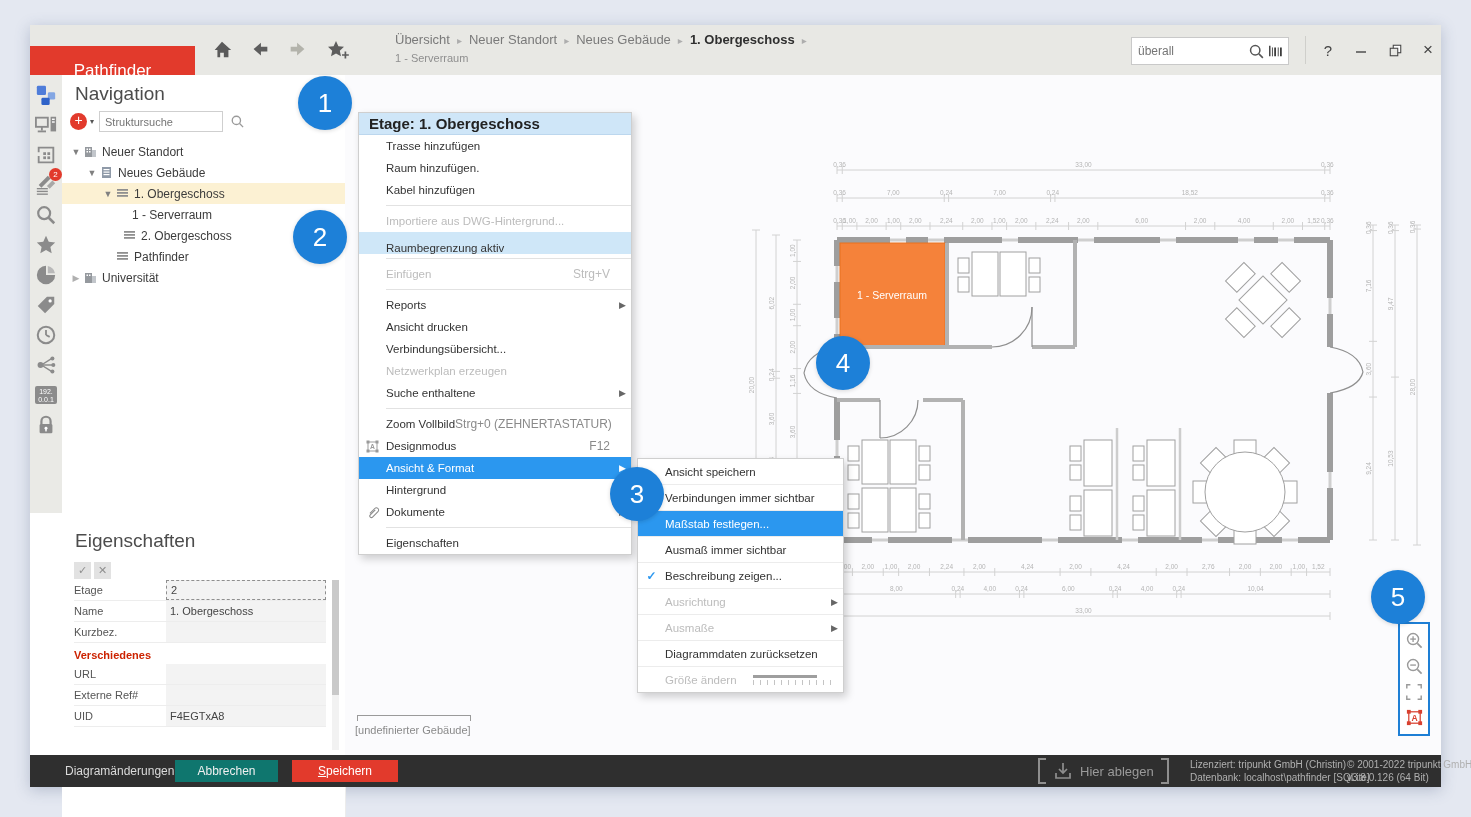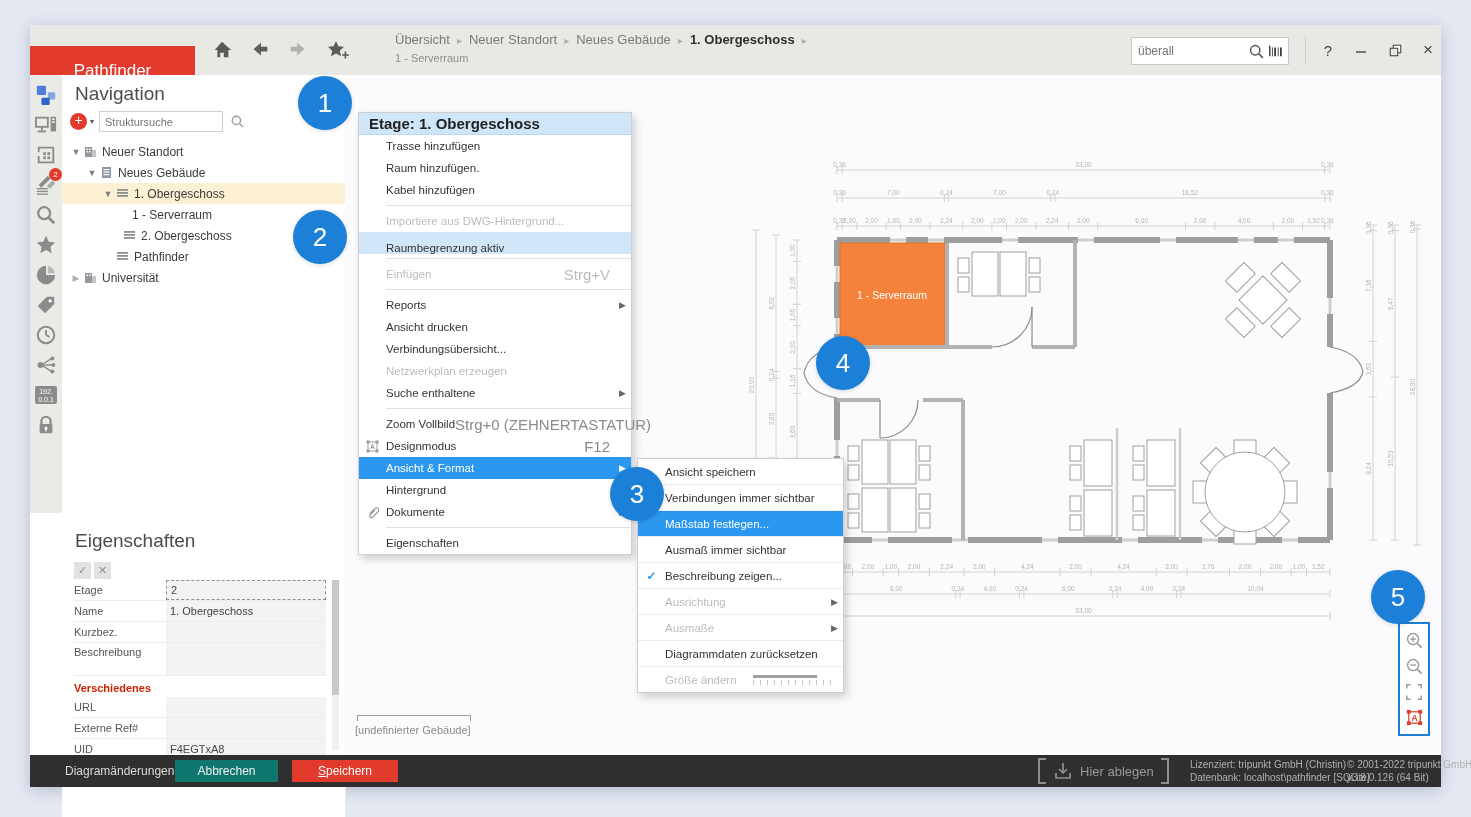--- a/index.html
+++ b/index.html
@@ -64,21 +64,21 @@
   .dimline{stroke:#d2d2d2;stroke-width:1;}
   .dimtext{fill:#b5b5b5;font-size:6.5px;font-family:"Liberation Sans",sans-serif;}
   .roomlabel{fill:#fff;font-size:10.5px;font-family:"Liberation Sans",sans-serif;}
   
   .menu{position:absolute;background:#fff;border:1px solid #cfcfcf;box-shadow:3px 4px 8px rgba(0,0,0,.18);z-index:30;}
   .ctxmenu{left:328px;top:87px;width:272px;}
   .mhead{height:21px;background:#cfe6f8;display:flex;align-items:center;padding-left:10px;font-size:15px;font-weight:bold;color:#222;border-bottom:1px solid #bcd7ee;}
   .mi{height:22px;display:flex;align-items:center;font-size:11.5px;color:#333;cursor:pointer;}
   .mic{width:27px;display:flex;justify-content:center;flex:none;}
   .mil{white-space:nowrap;}
-  .mis{margin-left:auto;padding-right:9px;color:#8a8a8a;font-size:15px;white-space:nowrap;}
+  .mis{margin-left:auto;padding-right:9px;color:#8a8a8a;font-size:12px;white-space:nowrap;}
   .mia{width:12px;color:#666;font-size:9px;flex:none;}
   .mi.dis .mil,.mi.dis .mis{color:#bcbcbc;}
   .mi.hl{background:#cfe7f8;align-items:flex-end;}
   .mi.sel{background:#2b97ef;}
   .mi.sel .mil{color:#fff;}
   .mi.sel .mia{color:#fff;}
   .msep{height:1px;background:#e2e2e2;margin:4px 0 4px 27px;}
   .submenu{left:607px;top:433px;width:205px;}
   .smi{height:25px;border-bottom:1px solid #ececec;}
   .smi:last-child{border-bottom:none;}
@@ -376,24 +376,20 @@
         <div class="prow">
           <div class="plabel">Etage</div>
           <div class="pval focus">2</div>
         </div>
         <div class="prow">
           <div class="plabel">Name</div>
           <div class="pval">1. Obergeschoss</div>
         </div>
         <div class="prow">
           <div class="plabel">Kurzbez.</div>
-          <div class="pval"></div>
-        </div>
-        <div class="prow" style="min-height:32px;">
-          <div class="plabel" style="align-items:flex-start;padding-top:3px;">Beschreibung</div>
           <div class="pval"></div>
         </div>
         <div class="psection">Verschiedenes</div>
         <div class="prow">
           <div class="plabel">URL</div>
           <div class="pval"></div>
         </div>
         <div class="prow">
           <div class="plabel">Externe Ref#</div>
           <div class="pval"></div>

